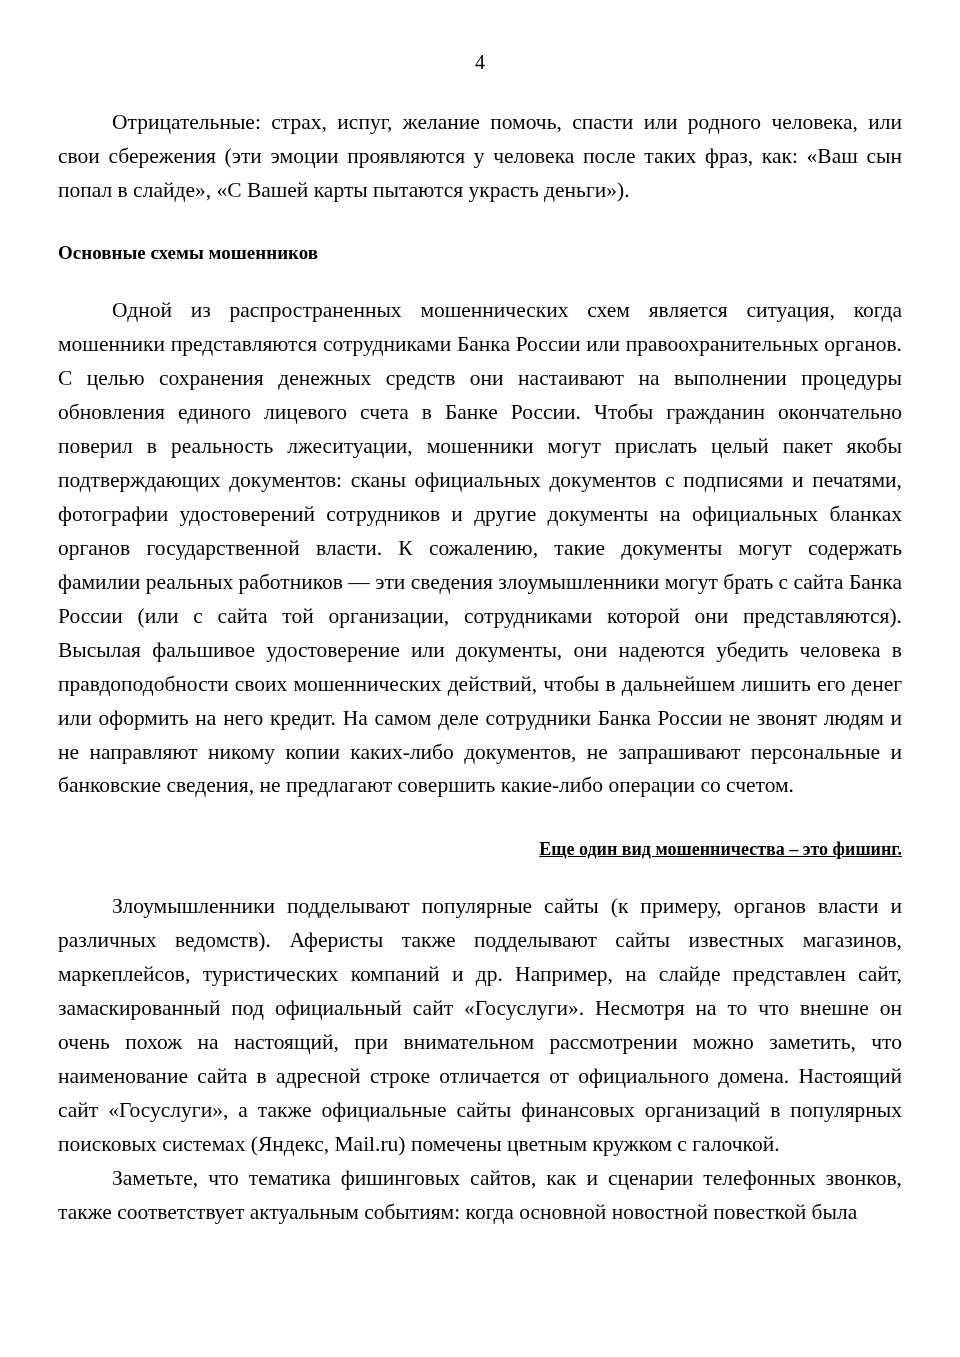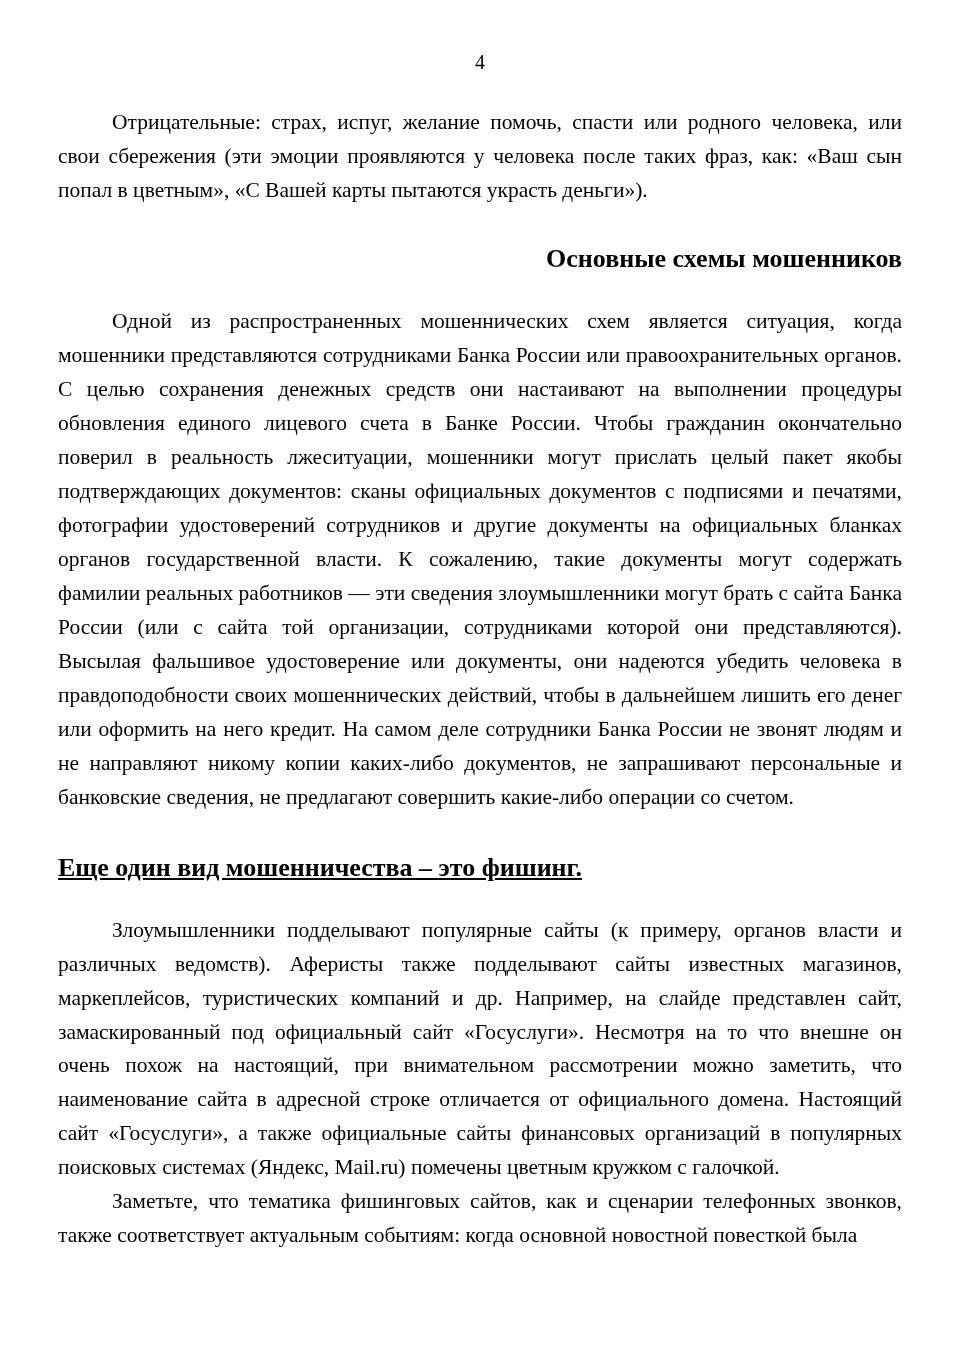--- a/index.html
+++ b/index.html
@@ -34,45 +34,45 @@
     text-justify: inter-word;
     margin: 0;
   }
   .indent {
     text-indent: 54px;
   }
   .para {
     margin: 0;
   }
   .heading {
-    font-size: 26px;
+    font-size: 19px;
     font-weight: bold;
-    text-align: right;
+    text-align: left;
     margin: 30px 0 26px 0;
     line-height: 1.58;
   }
   .heading-underline {
-    font-size: 26px;
+    font-size: 18px;
     font-weight: bold;
-    text-align: left;
+    text-align: right;
     text-decoration: underline;
     margin: 32px 0 26px 0;
     line-height: 1.58;
   }
   .block-gap {
   }
 </style>
 </head>
 <body>
 
 <div class="page">
 
   <div class="page-number">4</div>
 
-  <p class="body-text para indent">Отрицательные: страх, испуг, желание помочь, спасти или родного человека, или свои сбережения (эти эмоции проявляются у человека после таких фраз, как: «Ваш сын попал в цветным», «С Вашей карты пытаются украсть деньги»).</p>
+  <p class="body-text para indent">Отрицательные: страх, испуг, желание помочь, спасти или родного человека, или свои сбережения (эти эмоции проявляются у человека после таких фраз, как: «Ваш сын попал в слайде», «С Вашей карты пытаются украсть деньги»).</p>
 
 
   <h2 class="heading">Основные схемы мошенников</h2>
 
   <p class="body-text para indent">Одной из распространенных мошеннических схем является ситуация, когда мошенники представляются сотрудниками Банка России или правоохранительных органов. С целью сохранения денежных средств они настаивают на выполнении процедуры обновления единого лицевого счета в Банке России. Чтобы гражданин окончательно поверил в реальность лжеситуации, мошенники могут прислать целый пакет якобы подтверждающих документов: сканы официальных документов с подписями и печатями, фотографии удостоверений сотрудников и другие документы на официальных бланках органов государственной власти. К сожалению, такие документы могут содержать фамилии реальных работников — эти сведения злоумышленники могут брать с сайта Банка России (или с сайта той организации, сотрудниками которой они представляются). Высылая фальшивое удостоверение или документы, они надеются убедить человека в правдоподобности своих мошеннических действий, чтобы в дальнейшем лишить его денег или оформить на него кредит.   На самом деле сотрудники Банка России не звонят людям и не направляют никому копии каких-либо документов, не запрашивают персональные и банковские сведения, не предлагают совершить какие-либо операции со счетом.</p>
 
   <h2 class="heading-underline">Еще один вид мошенничества – это фишинг.</h2>
 
   <p class="body-text para indent">Злоумышленники подделывают популярные сайты (к примеру, органов власти и различных ведомств). Аферисты также подделывают сайты известных магазинов, маркеплейсов, туристических компаний и др. Например, на слайде представлен сайт, замаскированный под официальный сайт «Госуслуги». Несмотря на то что внешне он очень похож на настоящий, при внимательном рассмотрении можно заметить, что наименование сайта в адресной строке отличается от официального домена. Настоящий сайт «Госуслуги», а также официальные сайты финансовых организаций в популярных поисковых системах (Яндекс, Mail.ru) помечены цветным кружком с галочкой.</p>
 

